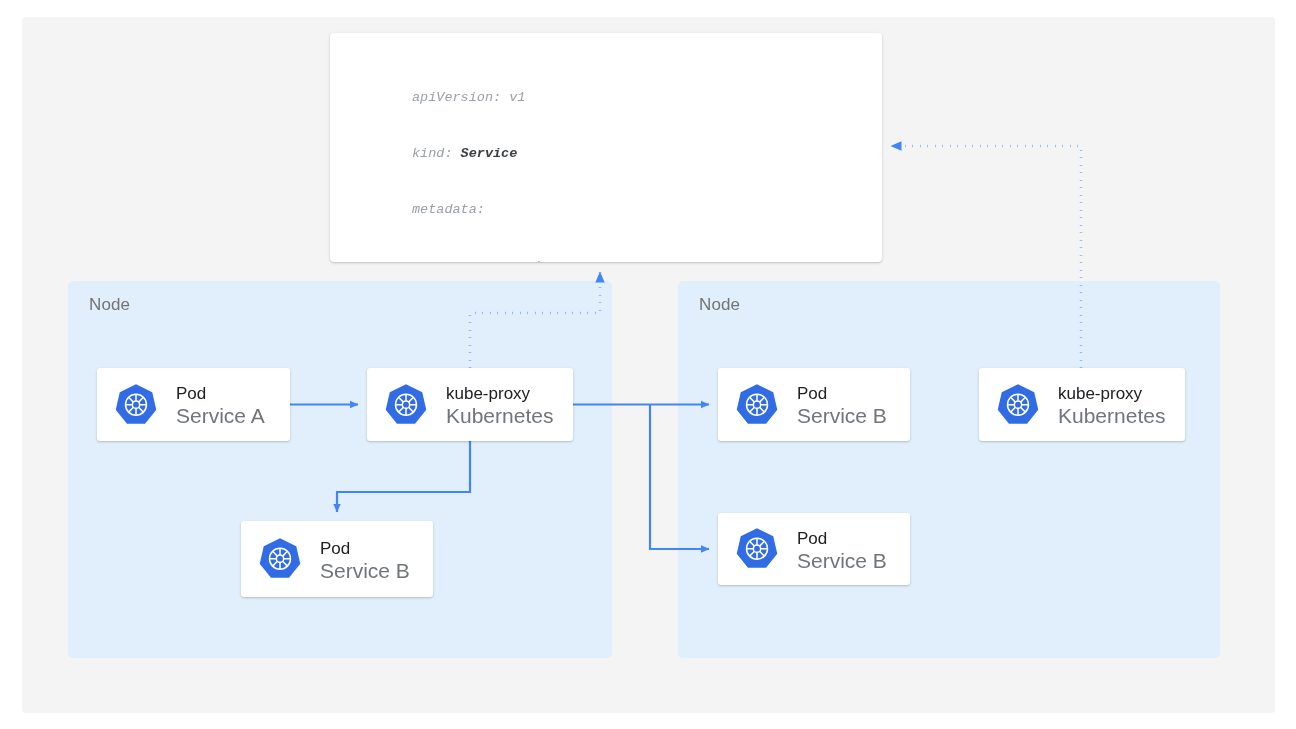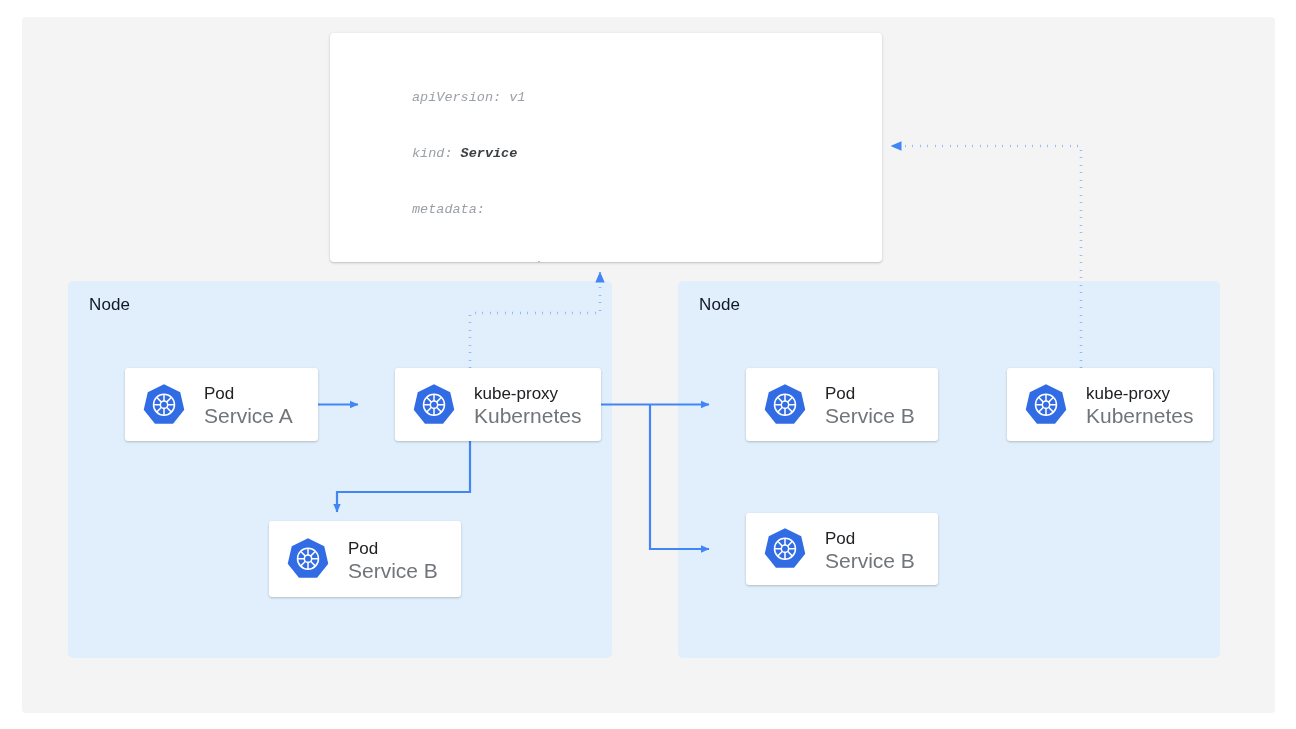--- a/index.html
+++ b/index.html
@@ -65,34 +65,33 @@
     border-radius: 5px;
   }
   #node-left  { left: 68px;  top: 281px; width: 544px; height: 377px; }
   #node-right { left: 678px; top: 281px; width: 542px; height: 377px; }
 
   .node-label {
     position: absolute;
     left: 21px;
     top: 14px;
     font-size: 17px;
-    color: #0f172a;
+    color: #737373;
     letter-spacing: 0.1px;
   }
 
   
   .comp-card {
     position: absolute;
     background: #ffffff;
     border-radius: 3px;
     box-shadow: 0 1px 2px rgba(60, 64, 67, 0.20), 0 1px 3px rgba(60, 64, 67, 0.10);
     display: flex;
     align-items: center;
     box-sizing: border-box;
-    margin-left: 28px;
   }
   .comp-icon {
     flex: 0 0 auto;
     width: 46px;
     height: 46px;
     margin-left: 16px;
   }
   .comp-text {
     margin-left: 17px;
     display: flex;

